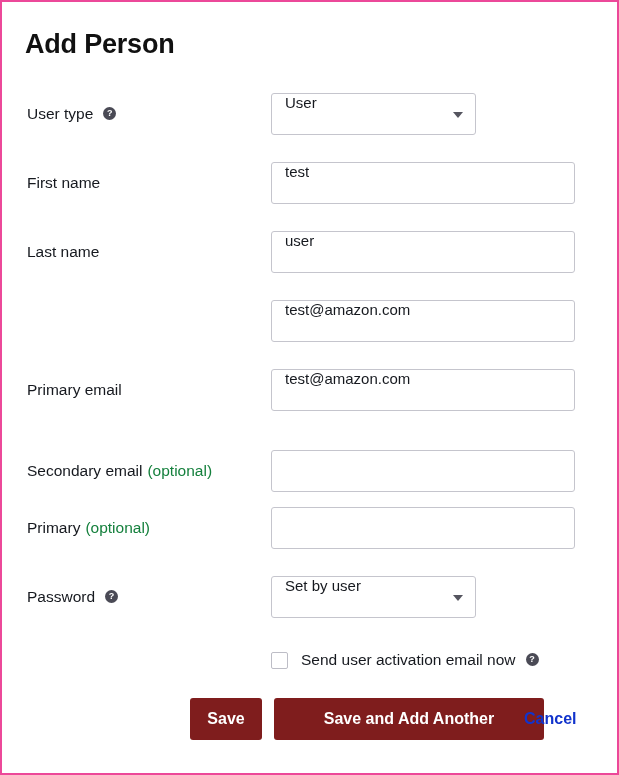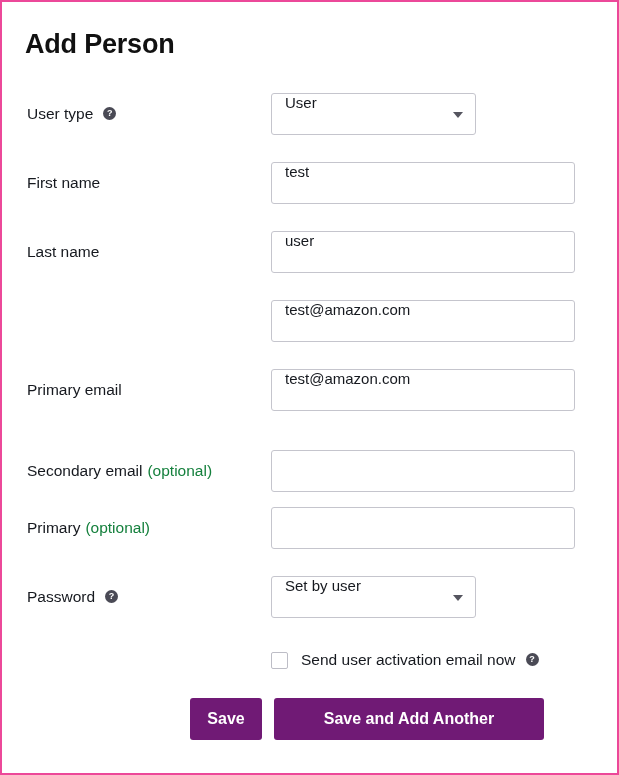--- a/index.html
+++ b/index.html
@@ -147,21 +147,21 @@
     width: 100%;
     height: 44px;
   }
   .btn {
     position: absolute;
     top: 0;
     height: 42px;
     box-sizing: border-box;
     border: none;
     border-radius: 3px;
-    background: #701a75;
+    background: #7f1d1d;
     color: #ffffff;
     font-family: "Liberation Sans", sans-serif;
     font-size: 16px;
     font-weight: bold;
     cursor: pointer;
     display: flex;
     align-items: center;
     justify-content: center;
     padding: 0 18px;
     white-space: nowrap;
@@ -266,15 +266,16 @@
   <div class="check-row">
     <div class="checkbox"></div>
     <span class="check-label">
       <span>Send user activation email now</span><span class="info-icon">?</span>
     </span>
   </div>
 
   <div class="actions">
     <button class="btn btn-save">Save</button>
     <button class="btn btn-save-another">Save and Add Another</button>
+    <button class="btn-cancel">Cancel</button>
   </div>
 
 </div>
 
 </body></html>

